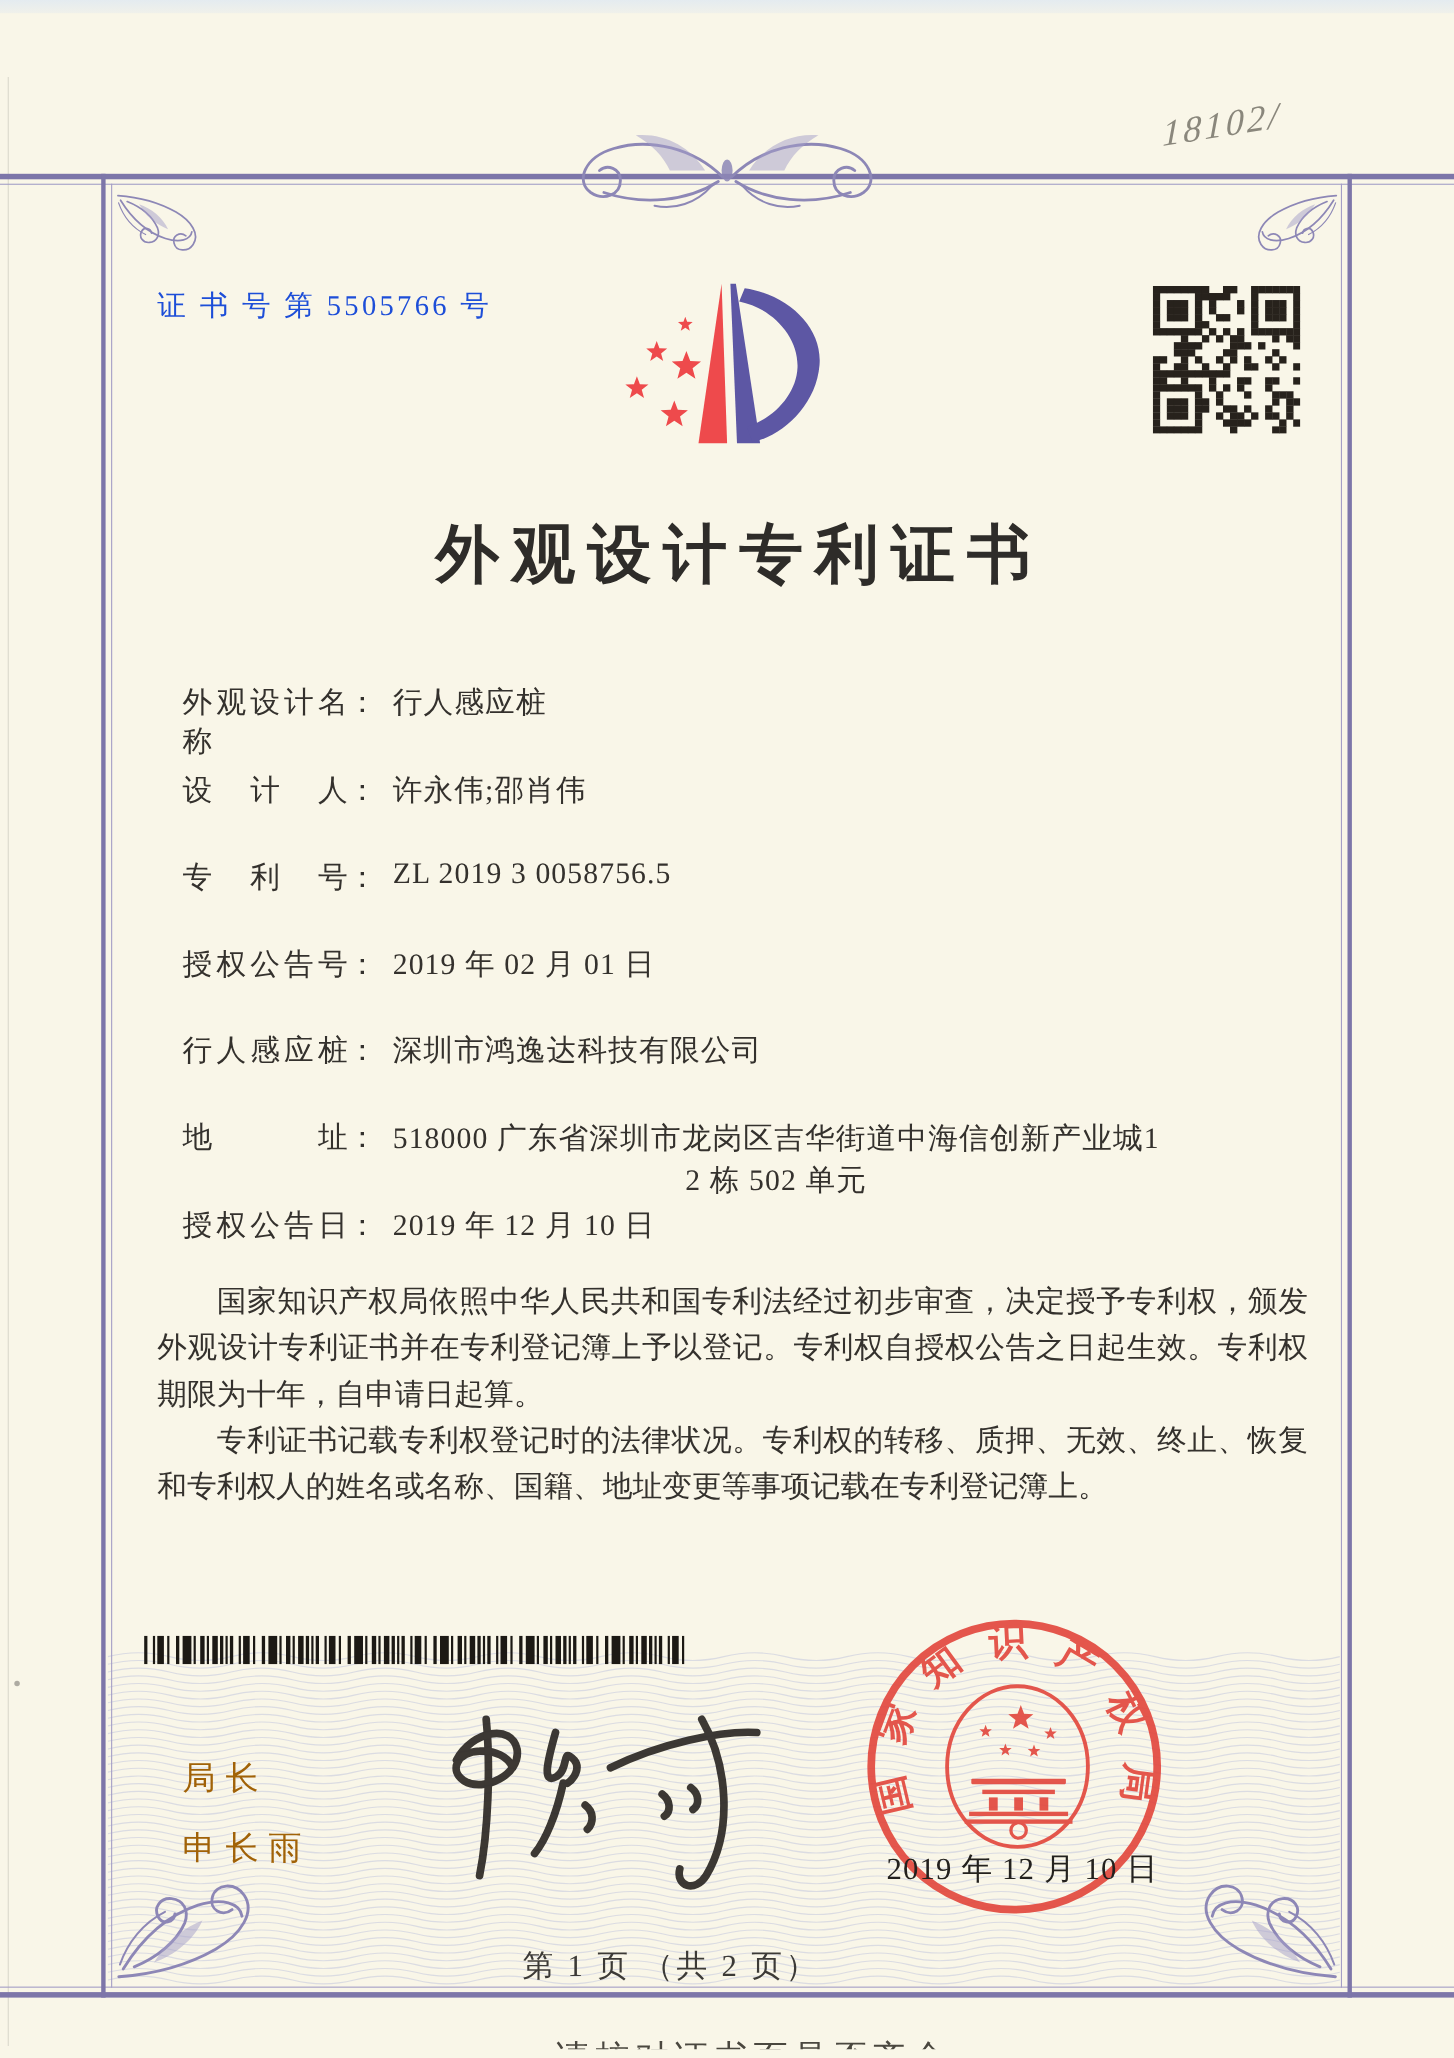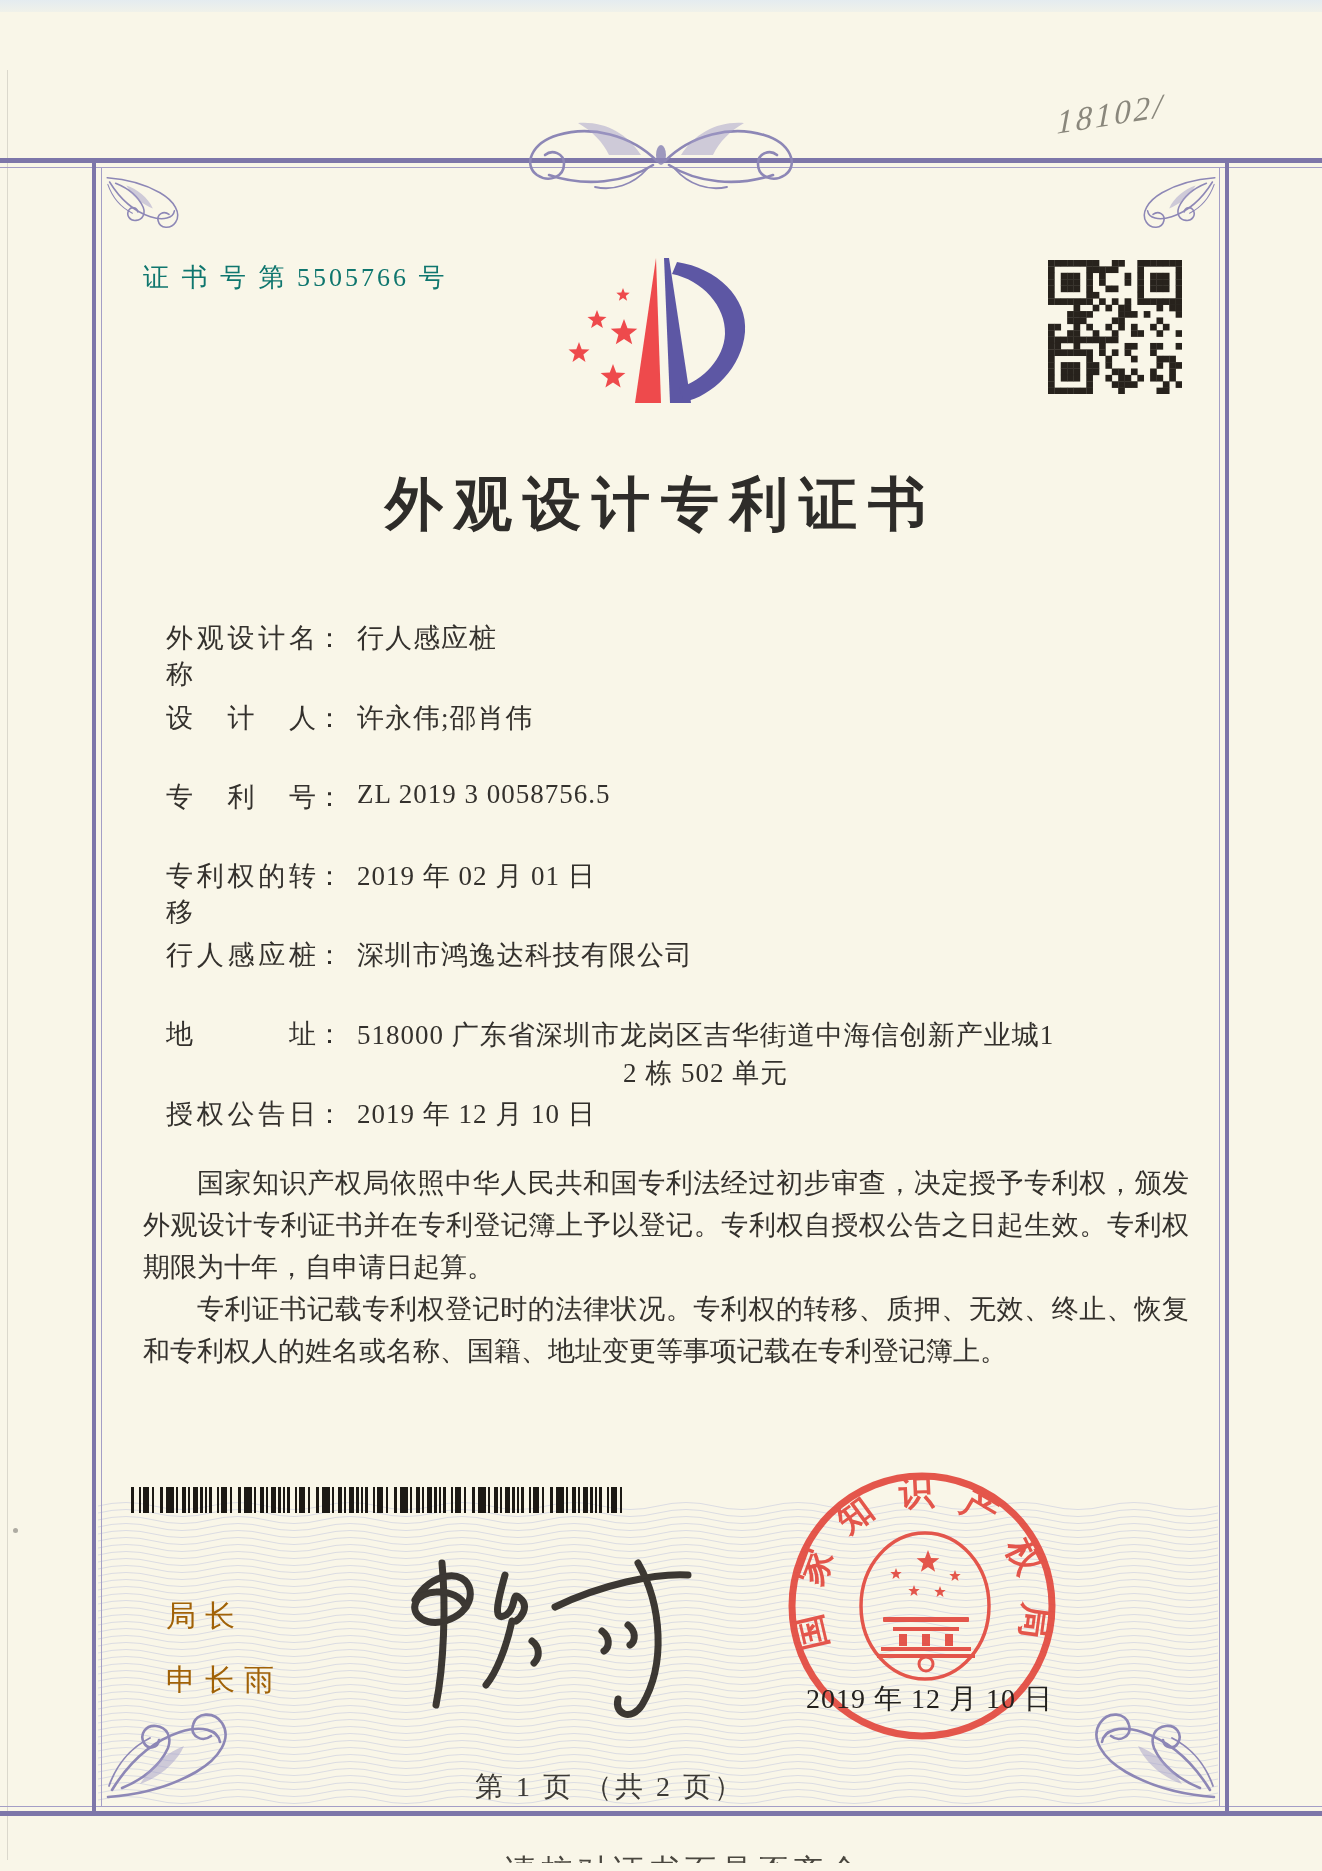--- a/index.html
+++ b/index.html
@@ -13,23 +13,23 @@
   
   .scan-top{left:0;top:0;width:1322px;height:12px;background:linear-gradient(#e4ebf0,#f0f1ea);}
   .scan-left{left:7px;top:70px;width:1px;height:1790px;background:#cfccc0;opacity:.7;}
   .speck{left:13px;top:1528px;width:5px;height:5px;border-radius:50%;background:#9b9890;opacity:.8;}
   
   .rail{background:#7d76a9;z-index:2;}
   .rail-thin{background:#a49ec6;z-index:2;}
   
   .handwrite{left:1056px;top:96px;font-size:33px;font-style:italic;color:#8a877c;
     transform:rotate(-9deg) skewX(-10deg);letter-spacing:3px;z-index:4;}
-  .certno{left:143px;top:260px;font-size:26px;letter-spacing:3px;color:#0f766e;z-index:4;}
+  .certno{left:143px;top:260px;font-size:26px;letter-spacing:3px;color:#1d4ed8;z-index:4;}
   .title{left:92px;top:466px;width:1138px;text-align:center;font-size:58px;font-weight:700;
-    letter-spacing:11px;color:#2e2c29;z-index:4;}
+    letter-spacing:11px;color:#2e2c29;z-index:4;padding-left:11px;}
   .row{left:166px;width:1010px;height:40px;font-size:27px;z-index:4;}
   .lbl{display:inline-block;width:150px;text-align:justify;text-align-last:justify;vertical-align:top;}
   .col{display:inline-block;vertical-align:top;}
   .val{display:inline-block;margin-left:14px;vertical-align:top;letter-spacing:1px;text-align:center;}
   .val2line span{display:block;line-height:38px;}
   .pair2{position:absolute;left:496px;top:0;}
   .paras{left:143px;top:1162px;width:1046px;font-size:27px;line-height:42px;
     text-align:justify;z-index:4;}
   .paras p{margin:0;text-indent:2em;}
   .boss{left:166px;font-family:"Liberation Sans","DejaVu Sans",sans-serif;
@@ -367,21 +367,21 @@
 <div class="abs row" style="top:620px;">
   <span class="lbl">外观设计名称</span><span class="col">：</span><span class="val">行人感应桩</span>
 </div>
 <div class="abs row" style="top:700px;">
   <span class="lbl">设计人</span><span class="col">：</span><span class="val">许永伟;邵肖伟</span>
 </div>
 <div class="abs row" style="top:779px;">
   <span class="lbl">专利号</span><span class="col">：</span><span class="val">ZL 2019 3 0058756.5</span>
 </div>
 <div class="abs row" style="top:858px;">
-  <span class="lbl">专利权的转移</span><span class="col">：</span><span class="val">2019 年 02 月 01 日</span>
+  <span class="lbl">授权公告号</span><span class="col">：</span><span class="val">2019 年 02 月 01 日</span>
 </div>
 <div class="abs row" style="top:937px;">
   <span class="lbl">行人感应桩</span><span class="col">：</span><span class="val">深圳市鸿逸达科技有限公司</span>
 </div>
 <div class="abs row" style="top:1016px;height:80px;">
   <span class="lbl">地址</span><span class="col">：</span><span class="val val2line"><span>518000 广东省深圳市龙岗区吉华街道中海信创新产业城1</span><span>2 栋 502 单元</span></span>
 </div>
 <div class="abs row" style="top:1096px;">
   <span class="lbl">授权公告日</span><span class="col">：</span><span class="val">2019 年 12 月 10 日</span>
 </div>

